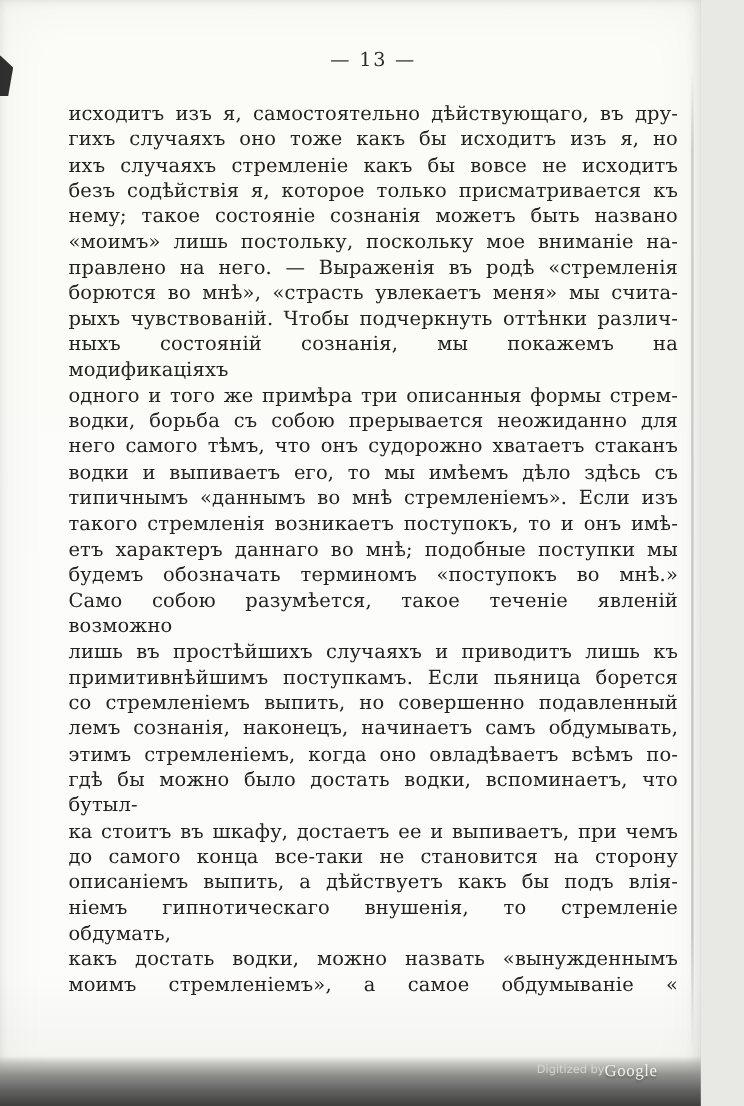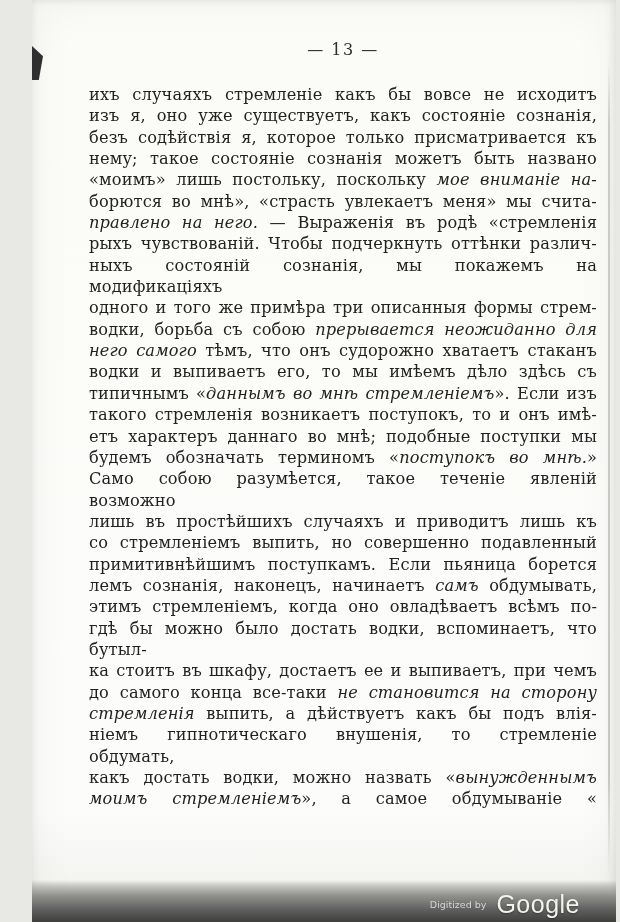--- a/index.html
+++ b/index.html
@@ -10,109 +10,109 @@
     overflow: hidden;
   }
   .scan {
     position: relative;
     width: 584px; height: 922px;
     background: linear-gradient(180deg, #fbfbf8 0%, #fcfcfa 88%, #efefec 100%);
     overflow: hidden;
     box-shadow: inset 0 0 45px rgba(0,0,0,0.05),
                 inset -4px 0 9px rgba(0,0,0,0.08),
                 inset 3px 0 6px rgba(0,0,0,0.04);
-    margin-left: 32px;
   }
   .page-number {
     position: absolute; top: 40px; left: 56px; width: 510px;
     text-align: center; font-size: 16px; color: #2d2d2d;
     letter-spacing: 1.5px;
   }
   .text-block {
     position: absolute; top: 84px; left: 57px; width: 508px;
     color: #242220; font-size: 16.2px;
   }
   .line {
     line-height: 21.35px;
     text-align: justify;
     text-align-last: justify;
     -moz-text-align-last: justify;
     letter-spacing: 0.15px;
     word-spacing: 1px;
   }
-  .em { font-style: italic; }
+  .em { }
   .artifact-corner {
     position: absolute; left: 0; top: 46px; width: 11px; height: 34px;
     background: #151515; opacity: 0.88;
     clip-path: polygon(0 0, 100% 30%, 62% 100%, 0 100%);
   }
   .edge-line {
     position: absolute; right: 6px; top: 60px; bottom: 48px; width: 2px;
     background: linear-gradient(180deg, rgba(130,130,130,0) 0%, #ababab 8%, #a0a0a0 88%, rgba(130,130,130,0) 100%);
     opacity: 0.55;
   }
   .footer-bar {
     position: absolute; left: 0; bottom: 0; width: 620px; height: 42px;
     background: linear-gradient(180deg,
       rgba(185,185,180,0) 0%,
       rgba(160,160,156,0.55) 14%,
       #8f8f8c 38%,
       #606060 70%,
       #3e3e3c 100%);
-    display: flex; align-items: center; justify-content: flex-end;
-    box-sizing: border-box; padding-right: 72px; padding-top: 6px; gap: 10px;
+    display: flex; align-items: flex-start; justify-content: flex-end;
+    box-sizing: border-box; padding-right: 72px; padding-top: 6px; 
   }
   .digitized {
     font-family: "DejaVu Sans", "Liberation Sans", sans-serif;
     font-size: 9.5px; color: #d4d4d0;
   }
   .google {
-    font-family: Liberation Sans, sans-serif;
-    font-size: 25px; color: #f4f2ec; letter-spacing: 0.5px;
+    font-family: Liberation Serif, serif;
+    font-size: 14px; color: #f4f2ec; letter-spacing: 0.5px;
     text-shadow: 0 1px 2px rgba(0,0,0,0.35);
   }
 </style>
 </head>
 <body>
 
 <div class="scan">
 
   <div class="artifact-corner"></div>
   <div class="edge-line"></div>
 
   <div class="page-number">— 13 —</div>
 
   <div class="text-block">
+      <div class="line"><span>исходитъ изъ я, самостоятельно дѣйствующаго, въ дру-</span></div>
+      <div class="line"><span>гихъ случаяхъ оно тоже какъ бы исходитъ изъ я, но</span></div>
       <div class="line"><span>ихъ случаяхъ стремленіе какъ бы вовсе не исходитъ</span></div>
-      <div class="line"><span>изъ я, оно уже существуетъ, какъ состояніе сознанія,</span></div>
       <div class="line"><span>безъ содѣйствія я, которое только присматривается къ</span></div>
       <div class="line"><span>нему; такое состояніе сознанія можетъ быть названо</span></div>
       <div class="line"><span>«моимъ» лишь постольку, поскольку </span><span class="em">мое вниманіе на-</span></div>
+      <div class="line"><span class="em">правлено на него.</span><span> — Выраженія въ родѣ «стремленія</span></div>
       <div class="line"><span>борются во мнѣ», «страсть увлекаетъ меня» мы счита-</span></div>
-      <div class="line"><span class="em">правлено на него.</span><span> — Выраженія въ родѣ «стремленія</span></div>
       <div class="line"><span>рыхъ чувствованій. Чтобы подчеркнуть оттѣнки различ-</span></div>
       <div class="line"><span>ныхъ состояній сознанія, мы покажемъ на модификаціяхъ</span></div>
       <div class="line"><span>одного и того же примѣра три описанныя формы стрем-</span></div>
       <div class="line"><span>водки, борьба съ собою </span><span class="em">прерывается неожиданно для</span></div>
       <div class="line"><span class="em">него самого</span><span> тѣмъ, что онъ судорожно хватаетъ стаканъ</span></div>
       <div class="line"><span>водки и выпиваетъ его, то мы имѣемъ дѣло здѣсь съ</span></div>
       <div class="line"><span>типичнымъ «</span><span class="em">даннымъ во мнѣ стремленіемъ</span><span>». Если изъ</span></div>
       <div class="line"><span>такого стремленія возникаетъ поступокъ, то и онъ имѣ-</span></div>
       <div class="line"><span>етъ характеръ даннаго во мнѣ; подобные поступки мы</span></div>
       <div class="line"><span>будемъ обозначать терминомъ «</span><span class="em">поступокъ во мнѣ.</span><span>»</span></div>
       <div class="line"><span>Само собою разумѣется, такое теченіе явленій возможно</span></div>
       <div class="line"><span>лишь въ простѣйшихъ случаяхъ и приводитъ лишь къ</span></div>
+      <div class="line"><span>примитивнѣйшимъ поступкамъ. Если пьяница борется</span></div>
       <div class="line"><span>со стремленіемъ выпить, но совершенно подавленный</span></div>
-      <div class="line"><span>примитивнѣйшимъ поступкамъ. Если пьяница борется</span></div>
       <div class="line"><span>лемъ сознанія, наконецъ, начинаетъ </span><span class="em">самъ</span><span> обдумывать,</span></div>
       <div class="line"><span>этимъ стремленіемъ, когда оно овладѣваетъ всѣмъ по-</span></div>
       <div class="line"><span>гдѣ бы можно было достать водки, вспоминаетъ, что бутыл-</span></div>
       <div class="line"><span>ка стоитъ въ шкафу, достаетъ ее и выпиваетъ, при чемъ</span></div>
       <div class="line"><span>до самого конца все-таки </span><span class="em">не становится на сторону</span></div>
-      <div class="line"><span class="em">стремленія</span><span> выпить, а дѣйствуетъ какъ бы подъ влія-</span></div>
+      <div class="line"><span class="em">описаніемъ</span><span> выпить, а дѣйствуетъ какъ бы подъ влія-</span></div>
       <div class="line"><span>ніемъ гипнотическаго внушенія, то стремленіе обдумать,</span></div>
       <div class="line"><span>какъ достать водки, можно назвать «</span><span class="em">вынужденнымъ</span></div>
       <div class="line"><span class="em">моимъ стремленіемъ</span><span>», а самое обдумываніе «</span></div>
     </div>
 
   <div class="footer-bar">
     <span class="digitized">Digitized by</span>
     <span class="google">Google</span>
   </div>
 

